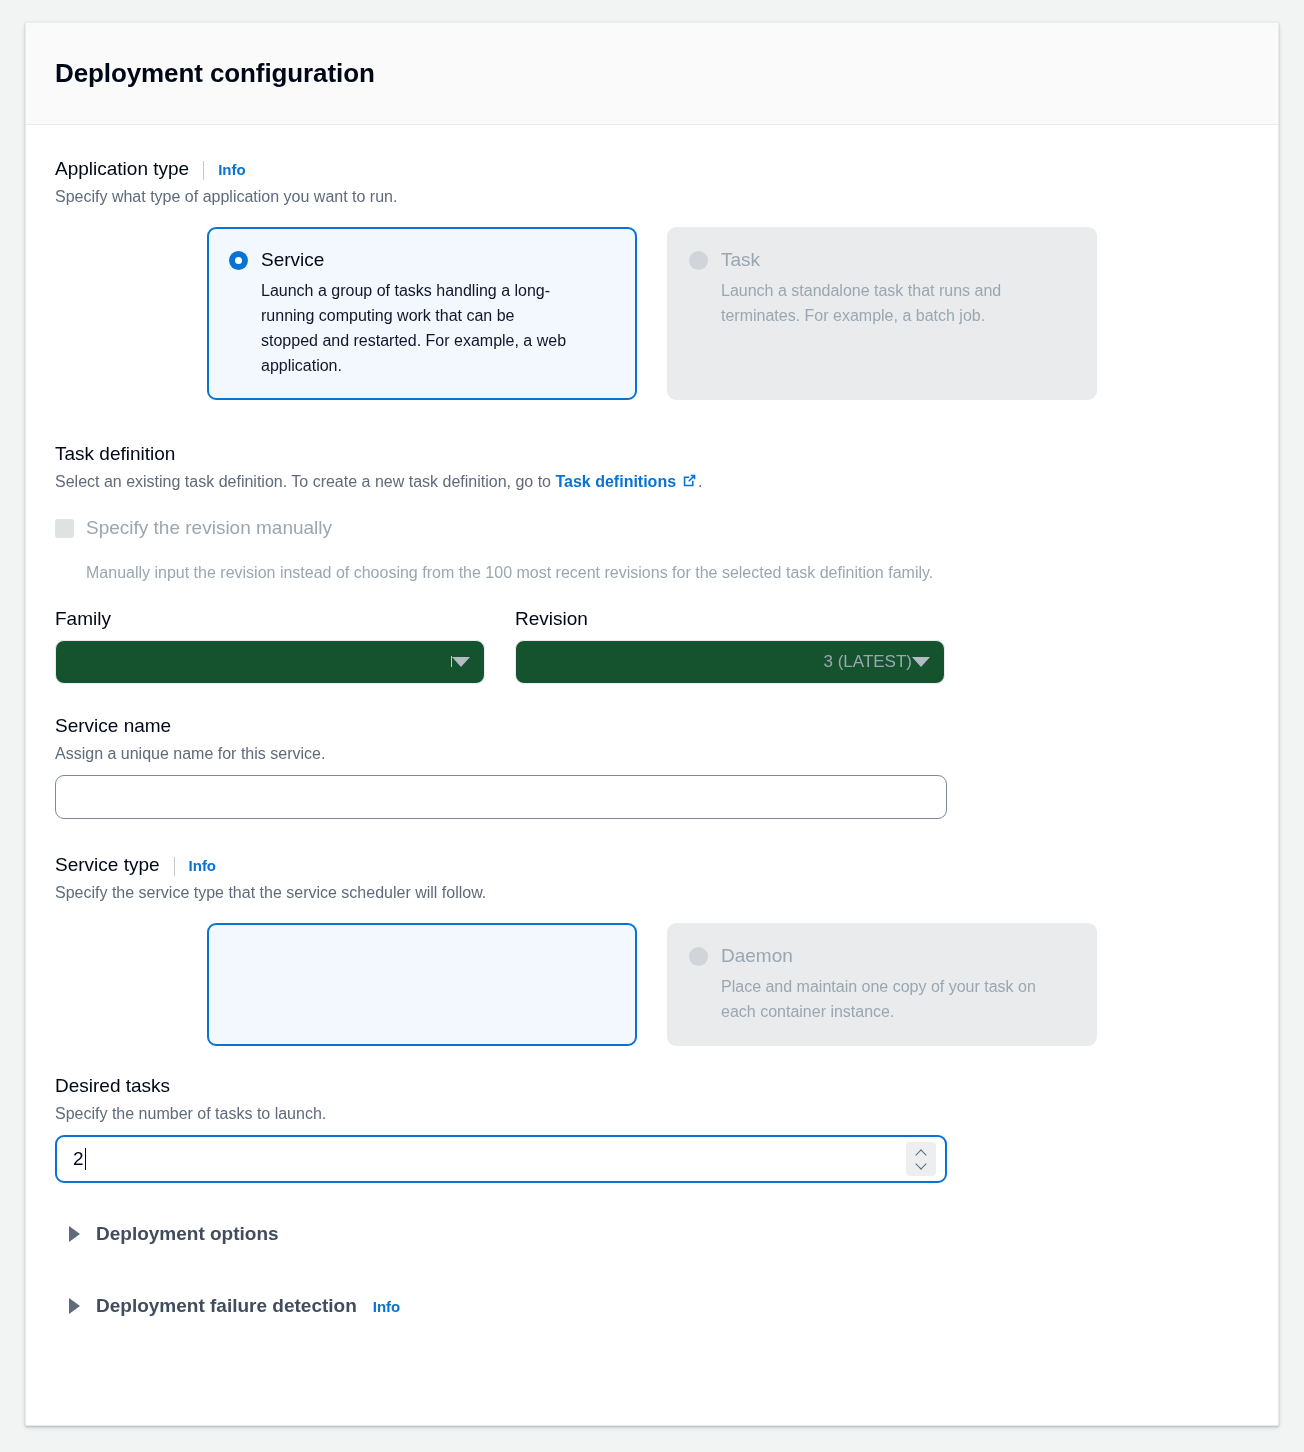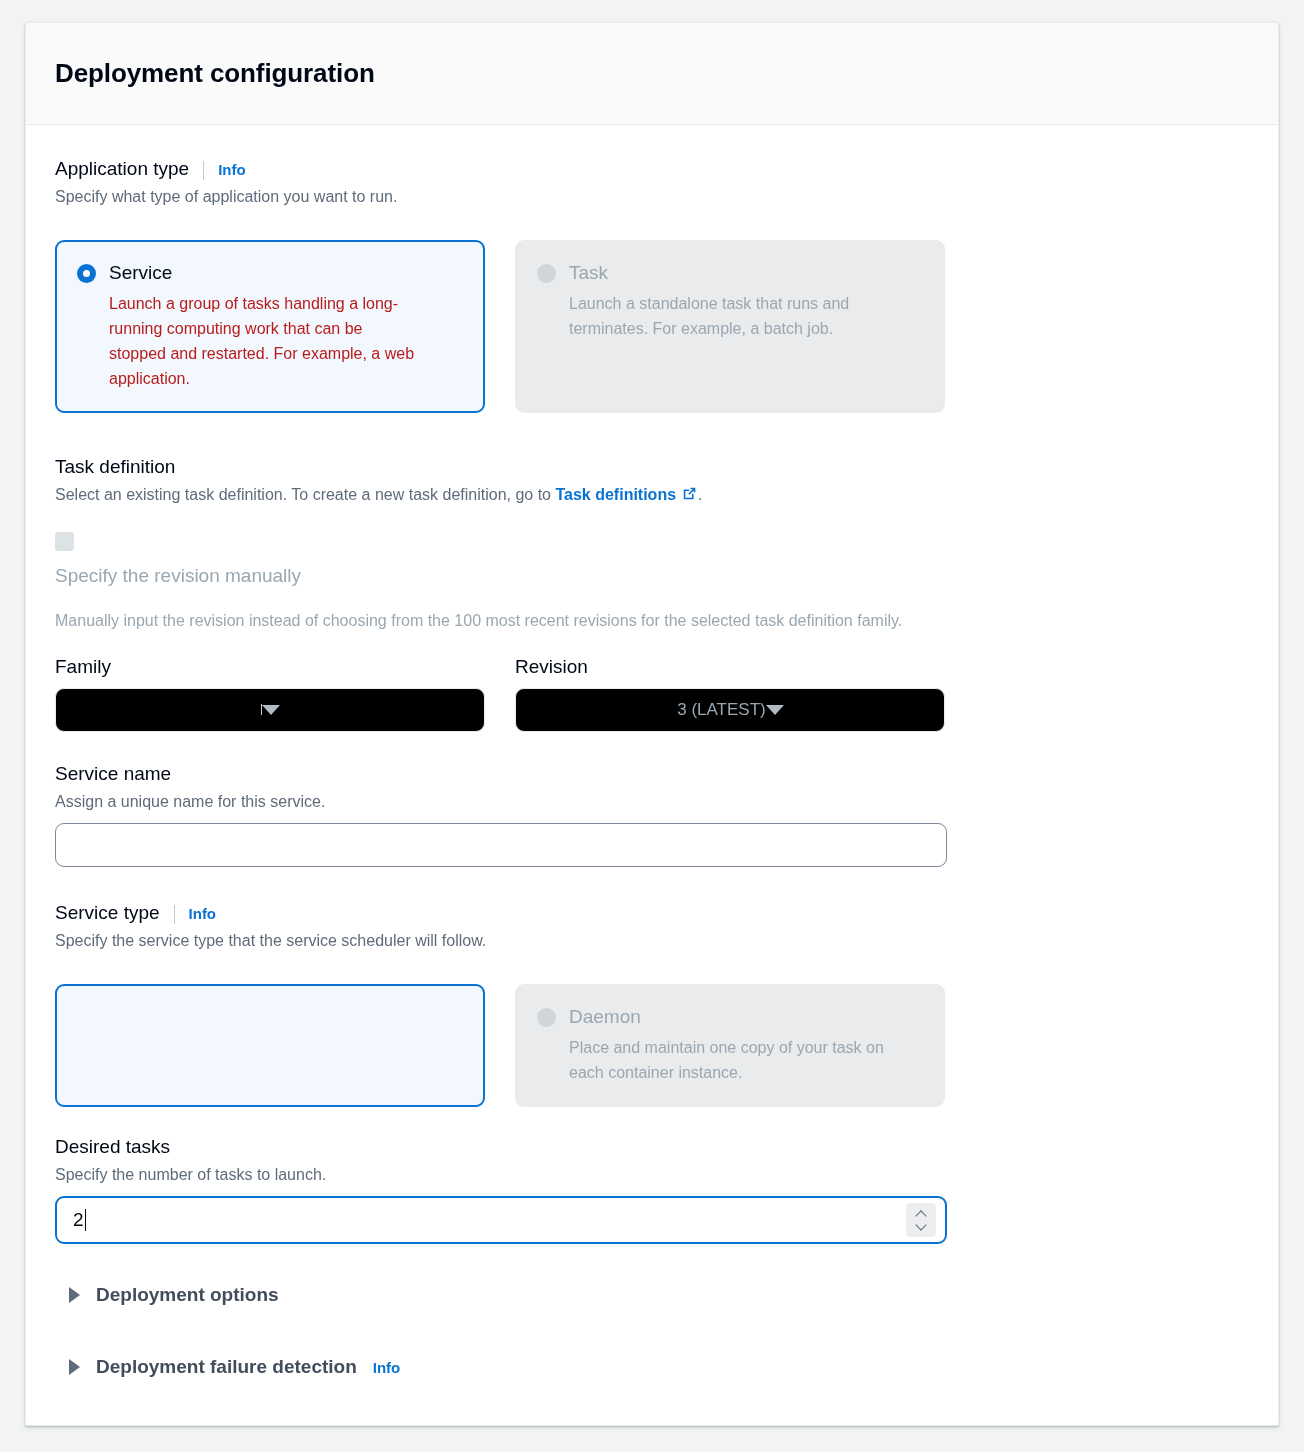--- a/index.html
+++ b/index.html
@@ -32,61 +32,61 @@
 
   
   .field { margin-bottom:0; }
   .label-row { display:flex; align-items:center; gap:0; }
   .field-label { font-size:19px; color:#000716; line-height:24px; }
   .sep { display:inline-block; width:1px; height:19px; background:#c6c6cd; margin:0 14px 0 14px; position:relative; top:1px;}
   .info-link { font-size:15px; font-weight:bold; color:#0972d3; cursor:pointer; }
   .field-desc { font-size:16px; color:#5f6b7a; line-height:22px; margin-top:5px; }
 
   
-  .cards { display:flex; gap:30px; margin-top:32px; }
+  .cards { display:flex; gap:30px; margin-top:19px;justify-content:center; }
   .card {
     width:430px;
     border-radius:9px;
     padding:18px 20px 20px 20px;
     position:relative;
   }
   .card.selected { background:#f2f8fd; border:2px solid #0972d3; }
   .card.disabled { background:#e9ebed; border:2px solid #e9ebed; }
   .card-top { display:flex; align-items:flex-start; gap:13px; }
   .radio {
     width:19px; height:19px; border-radius:50%;
     flex:0 0 19px; margin-top:4px;
     display:flex; align-items:center; justify-content:center;
   }
   .radio.on { background:#0972d3; }
   .radio.on::after { content:""; width:7px; height:7px; border-radius:50%; background:#ffffff; }
   .radio.off { background:#d1d5da; }
   .card-title { font-size:19px; line-height:26px; color:#000716; }
   .card.disabled .card-title { color:#9aa7b1; }
-  .card-desc { font-size:16px; line-height:25px; color:#b91c1c; margin-top:5px; padding-left:32px; }
+  .card-desc { font-size:16px; line-height:25px; color:#0f172a; margin-top:5px; padding-left:32px; }
   .card.disabled .card-desc { color:#9aa7b1; }
   .card.selected .card-desc { max-width:345px; }
   .card.disabled .card-desc { max-width:350px; }
 
   
-  .check-row { display:flex; align-items:flex-start; gap:12px; margin-top:20px;flex-direction:column; }
+  .check-row { display:flex; align-items:flex-start; gap:12px; margin-top:20px; }
   .checkbox {
     width:19px; height:19px; flex:0 0 19px; margin-top:4px;
     border-radius:3px; background:#dde2e5;
   }
   .check-label { font-size:19px; line-height:25px; color:#9aa7b1; }
   .check-desc { font-size:16px; line-height:25px; color:#9aa7b1; margin-top:20px; max-width:862px; }
 
   
   .row2 { display:flex; gap:30px; margin-top:22px; }
   .col { width:430px; }
   .ctrl-label { font-size:19px; color:#000716; line-height:24px; margin-bottom:9px; }
   .select {
-    height:44px; border-radius:9px; background:#000000; border:1px solid #e9ebed;
-    display:flex; align-items:center; justify-content:center;
+    height:44px; border-radius:9px; background:#14532d; border:1px solid #e9ebed;
+    display:flex; align-items:center; justify-content:flex-end;
     padding:0 14px 0 15px;
     font-size:17px; color:#9aa7b1;
     cursor:not-allowed;
   }
   .caret { width:0;height:0;border-left:9px solid transparent;border-right:9px solid transparent;border-top:10px solid #b3bcc4; }
   .sel-empty-mark { display:inline-block; width:1px; height:11px; background:#c4cbd0; }
 
   .text-input {
     height:44px; width:892px; border:1px solid #7d8998; border-radius:9px;
     background:#ffffff; margin-top:10px;

